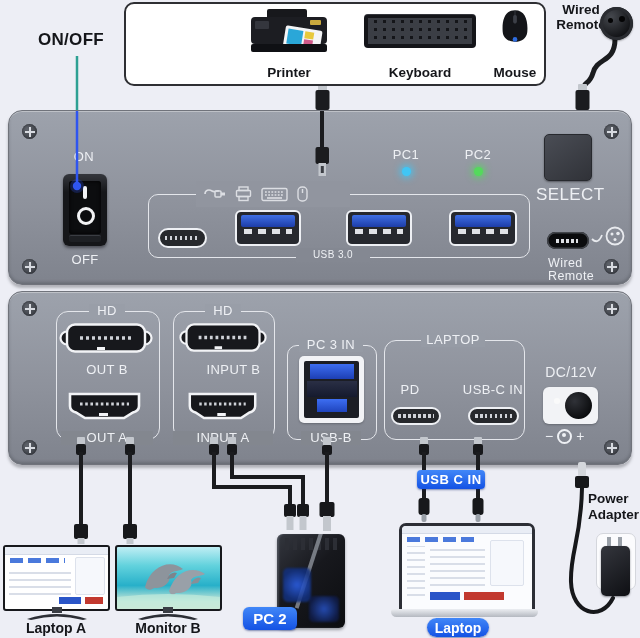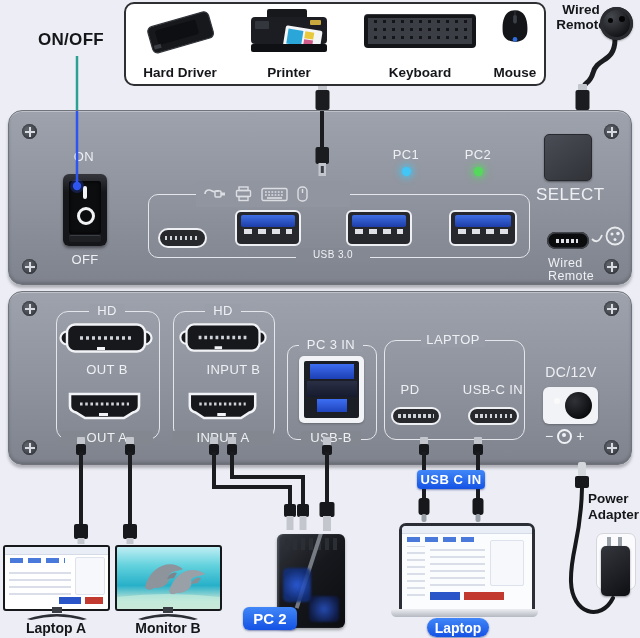--- a/index.html
+++ b/index.html
@@ -148,31 +148,20 @@
     <rect x="315.5" y="90" width="14" height="20" rx="2" fill="#1b1c1f"></rect>
 
     <path d="M615,39 C615,63 597,57 593,73 C589,86 584,80 583,90" stroke="#1b1c1f" stroke-width="5" fill="none" stroke-linecap="round"></path>
     <rect x="578" y="84" width="9" height="7" rx="1" fill="#c3c7cd"></rect>
     <rect x="575.5" y="90" width="14" height="20" rx="2" fill="#1b1c1f"></rect>
   </svg>
 
   <div class="abs onoff z2">ON/OFF</div>
 
   <div class="abs peribox z2">
-    <div class="peri-item" style="left:4px;width:100px;">
-      <svg width="80" height="48" viewBox="0 0 80 48">
-        <g transform="rotate(-16 40 24)">
-          <rect x="9" y="11" width="63" height="27" rx="5" fill="#17181b"></rect>
-          <rect x="9" y="11" width="63" height="27" rx="5" fill="none" stroke="#33363d" stroke-width="1.2"></rect>
-          <rect x="16" y="16" width="42" height="15" rx="2" fill="#0e0f12"></rect>
-          <rect x="11" y="30" width="7" height="4" fill="#3a3d44"></rect>
-        </g>
-      </svg>
-      <span class="peri-label">Hard Driver</span>
-    </div>
     <div class="peri-item" style="left:106px;width:114px;">
       <svg width="88" height="48" viewBox="0 0 88 48">
         <rect x="22" y="1" width="40" height="11" rx="2" fill="#17181c"></rect>
         <rect x="6" y="9" width="76" height="27" rx="4" fill="#1c1d22"></rect>
         <rect x="10" y="13" width="14" height="8" rx="1" fill="#34363d"></rect>
         <rect x="65" y="12" width="11" height="5" rx="1" fill="#c9a93e"></rect>
         <g transform="rotate(9 58 32)">
           <rect x="39" y="20" width="37" height="21" rx="2" fill="#f4f5f7"></rect>
           <rect x="42" y="23" width="15" height="15" fill="#2aa7d8"></rect>
           <rect x="59" y="23" width="9" height="7" fill="#e8c93c"></rect>

